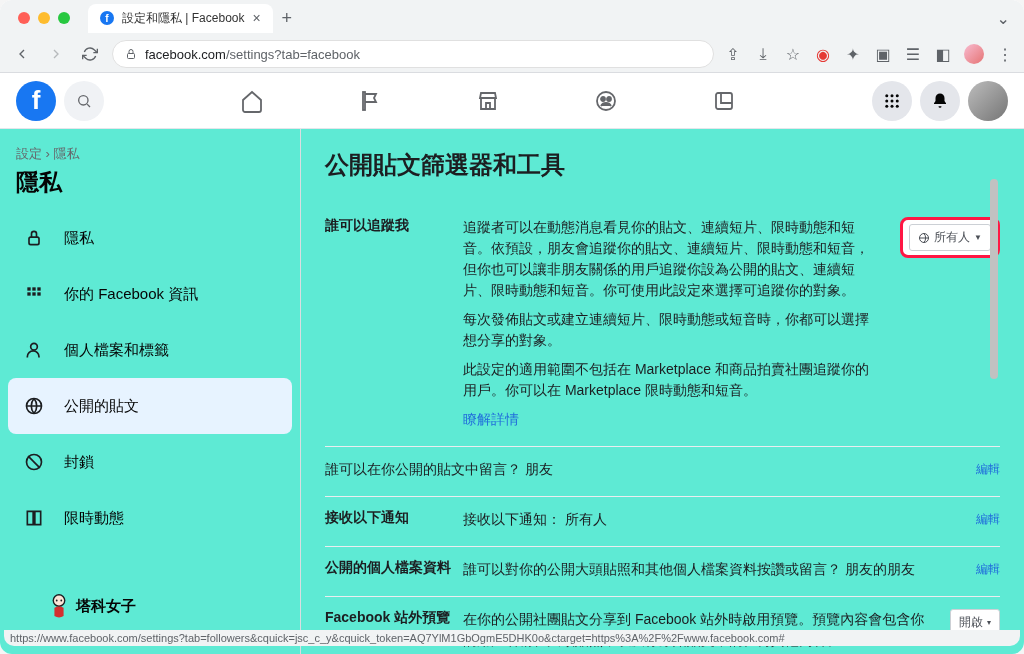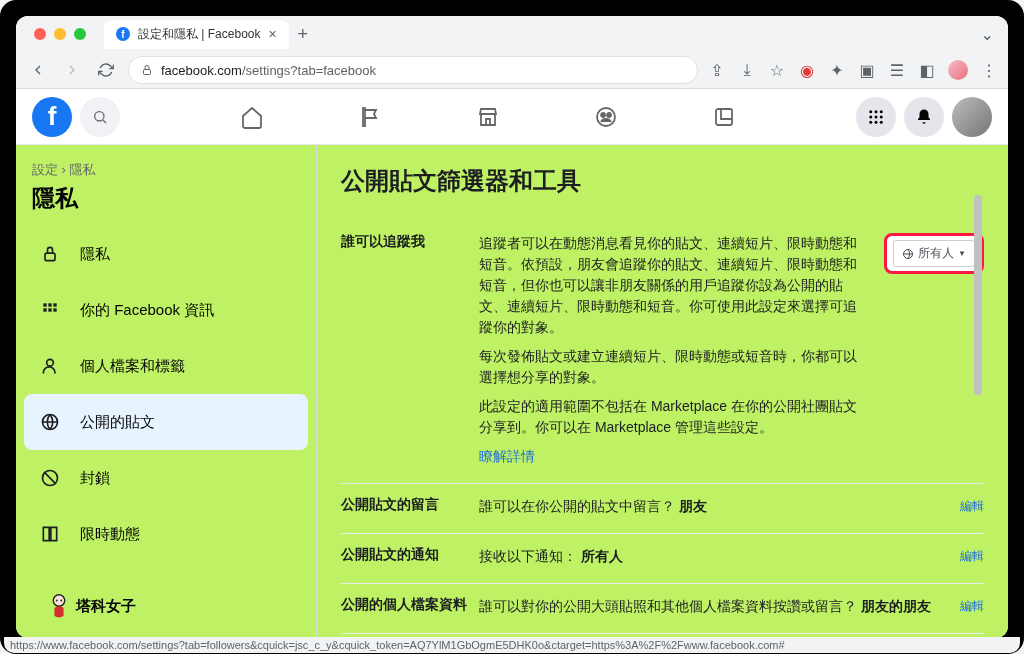--- a/index.html
+++ b/index.html
@@ -1,17 +1,17 @@
 <!DOCTYPE html>
 <html><head>
   <meta charset="utf-8">
   <style>
     * { margin: 0; padding: 0; box-sizing: border-box; }
     body { font-family: -apple-system, BlinkMacSystemFont, "Segoe UI", Helvetica, Arial, sans-serif; background: #f5f5f5; }
-    .device-frame { width: 1024px; height: 654px; background: #000; border-radius: 16px; padding: 16px; margin: 0 auto; position: relative; }
+    .device-frame { width: 1024px; height: 654px; background: #000; border-radius: 16px; padding: 0; margin: 0 auto; position: relative; }
     .browser-window { width: 100%; height: 100%; background: #fff; border-radius: 12px; overflow: hidden; display: flex; flex-direction: column; }
     .browser-chrome { background: #f1f3f4; border-bottom: 1px solid #dadce0; }
     .tab-bar { display: flex; align-items: center; height: 36px; padding-left: 8px; }
     .traffic-lights { display: flex; gap: 8px; padding: 0 10px; }
     .tl { width: 12px; height: 12px; border-radius: 50%; }
     .tl.red { background: #ff5f57; }
     .tl.yellow { background: #febc2e; }
     .tl.green { background: #28c840; }
     .tab { display: flex; align-items: center; background: #fff; border-radius: 8px 8px 0 0; padding: 6px 12px; margin-left: 8px; gap: 8px; font-size: 12px; color: #333; min-width: 160px; }
     .tab-favicon { width: 14px; height: 14px; background: #1877f2; border-radius: 50%; display:flex; align-items:center; justify-content:center; }
@@ -34,21 +34,21 @@
     .fb-header { height: 56px; background: #fff; border-bottom: 1px solid #e4e6eb; display: flex; align-items: center; padding: 0 16px; flex-shrink:0; }
     .fb-logo { width: 40px; height: 40px; background: #1877f2; border-radius: 50%; display: flex; align-items: center; justify-content: center; }
     .fb-logo-f { color:#fff; font-weight:bold; font-size:26px; font-family: Arial; }
     .fb-search { width: 40px; height: 40px; background: #f0f2f5; border-radius: 50%; display: flex; align-items: center; justify-content: center; margin-left: 8px; color: #65676b; }
     .fb-center-nav { flex: 1; display: flex; justify-content: center; gap: 70px; }
     .fb-nav-item { width: 48px; height: 48px; display: flex; align-items: center; justify-content: center; color: #65676b; border-radius: 8px; }
     .fb-nav-item svg { width: 24px; height: 24px; }
     .fb-right { display: flex; align-items: center; gap: 8px; }
     .fb-circle-btn { width: 40px; height: 40px; background: #e4e6eb; border-radius: 50%; display: flex; align-items: center; justify-content: center; color: #050505; }
     .fb-profile { width: 40px; height: 40px; border-radius: 50%; background: linear-gradient(135deg,#bdbdbd,#757575); }
-    .fb-body { flex: 1; display: flex; overflow: hidden; background: #bef264; }
+    .fb-body { flex: 1; display: flex; overflow: hidden; background: #5eead4; }
     .fb-sidebar { width: 300px; padding: 16px 8px; border-right: none; overflow-y: auto; }
     .breadcrumb { font-size: 13px; color: #65676b; padding: 0 8px 4px; }
     .breadcrumb a { color: #65676b; text-decoration: none; }
     .sidebar-title { font-size: 23px; font-weight: 700; padding: 0 8px 12px; color: #050505; }
     .sidebar-item { display: flex; align-items: center; gap: 12px; padding: 10px 8px; border-radius: 8px; cursor: pointer; font-size: 15px; color: #050505; font-weight: 500; }
     .sidebar-item.active { background: #e7f3ff; }
     .sidebar-icon { width: 36px; height: 36px; display: flex; align-items: center; justify-content: center; color: #1c1e21; }
     .sidebar-icon svg { width: 20px; height: 20px; }
     .fb-content { flex: 1; border-left: 1px solid #dadde1; overflow-y: auto; padding: 20px 24px 0; position: relative; }
     .scrollbar-fake { position:absolute; right:2px; top:30px; width:8px; height:200px; background:#c1c1c1; border-radius:4px; }
@@ -59,24 +59,24 @@
     .setting-body { flex: 1; font-size: 14px; color: #1c1e21; line-height: 1.5; }
     .setting-body p { margin-bottom: 8px; }
     .learn-more { color: #216fdb; cursor: pointer; }
     .setting-action { flex-shrink: 0; margin-left: 10px; }
     .edit-link { color: #216fdb; font-size: 12px; cursor: pointer; font-weight: 500; }
     .dropdown-pill { display: inline-flex; align-items: center; gap: 4px; background: #fff; border: 1px solid #ccd0d5; border-radius: 3px; padding: 4px 8px; font-size: 12px; color: #4b4f56; }
     .highlight-box { border: 3px solid #ff1744; border-radius: 8px; padding: 4px 6px; display: inline-flex; align-items: center; background: #fff; }
     .highlight-box .dropdown-pill { border: 1px solid #ccd0d5; }
     .watermark { position: absolute; left: 48px; bottom: 34px; display: flex; align-items: center; gap: 6px; font-size: 15px; color: #050505; font-weight: 600; }
     .watermark-icon { width: 22px; height: 28px; }
-    .status-url { position: absolute; left: 4px; bottom: 1px; right: 4px; background: #f1f3f4; font-size: 11px; color: #5f6368; padding: 2px 6px; border-radius: 0 0 10px 10px; white-space: nowrap; overflow: hidden; text-overflow: ellipsis; }
+    .status-url { position: absolute; left: 4px; bottom: 8px; right: 4px; background: #f1f3f4; font-size: 11px; color: #5f6368; padding: 2px 6px; border-radius: 0 0 10px 10px; white-space: nowrap; overflow: hidden; text-overflow: ellipsis; }
     .globe-icon { width:12px; height:12px; }
     .caret { font-size:8px; }
-    .bold-inline { font-weight: 700; }
+    .bold-inline { font-weight: 400; }
     .content-inner{ position:relative; min-height:100%; }
   </style>
 </head>
 <body>
 
 <div class="device-frame">
   <div class="browser-window">
 
     <div class="browser-chrome">
       <div class="tab-bar">
@@ -269,45 +269,44 @@
       <div class="fb-content">
         <div class="content-inner">
         <div class="scrollbar-fake"></div>
         <div class="content-title">公開貼文篩選器和工具</div>
 
         <div class="setting-row">
           <div class="setting-label">誰可以追蹤我</div>
           <div class="setting-body">
             <p>追蹤者可以在動態消息看見你的貼文、連續短片、限時動態和短音。依預設，朋友會追蹤你的貼文、連續短片、限時動態和短音，但你也可以讓非朋友關係的用戶追蹤你設為公開的貼文、連續短片、限時動態和短音。你可使用此設定來選擇可追蹤你的對象。</p>
             <p>每次發佈貼文或建立連續短片、限時動態或短音時，你都可以選擇想分享的對象。</p>
-            <p>此設定的適用範圍不包括在 Marketplace 在你的公開社團貼文分享到。你可以在 Marketplace 管理這些設定。</p>
+            <p>此設定的適用範圍不包括在 Marketplace 和商品拍賣社團追蹤你的用戶。你可以在 Marketplace 限時動態和短音。</p>
             <span class="learn-more">瞭解詳情</span>
           </div>
           <div class="setting-action">
             <span class="highlight-box">
               <span class="dropdown-pill">
                 <svg class="globe-icon" viewBox="0 0 24 24" fill="none" stroke="currentColor" stroke-width="2">
                       <circle cx="12" cy="12" r="9"></circle>
                       <path d="M3 12h18M12 3a14 14 0 010 18"></path>
                     </svg>
                 <span>所有人</span>
                 <span class="caret">▼</span>
               </span>
             </span>
           </div>
         </div>
 
         <div class="setting-row">
-          <div class="setting-label">公開貼文的留言</div>
           <div class="setting-body"><span>誰可以在你公開的貼文中留言？ </span><span class="bold-inline">朋友</span></div>
           <div class="setting-action"><span class="edit-link">編輯</span></div>
         </div>
 
         <div class="setting-row">
-          <div class="setting-label">公開貼文的通知</div>
+          <div class="setting-label">接收以下通知</div>
           <div class="setting-body"><span>接收以下通知： </span><span class="bold-inline">所有人</span></div>
           <div class="setting-action"><span class="edit-link">編輯</span></div>
         </div>
 
         <div class="setting-row">
           <div class="setting-label">公開的個人檔案資料</div>
           <div class="setting-body"><span>誰可以對你的公開大頭貼照和其他個人檔案資料按讚或留言？ </span><span class="bold-inline">朋友的朋友</span></div>
           <div class="setting-action"><span class="edit-link">編輯</span></div>
         </div>
 

